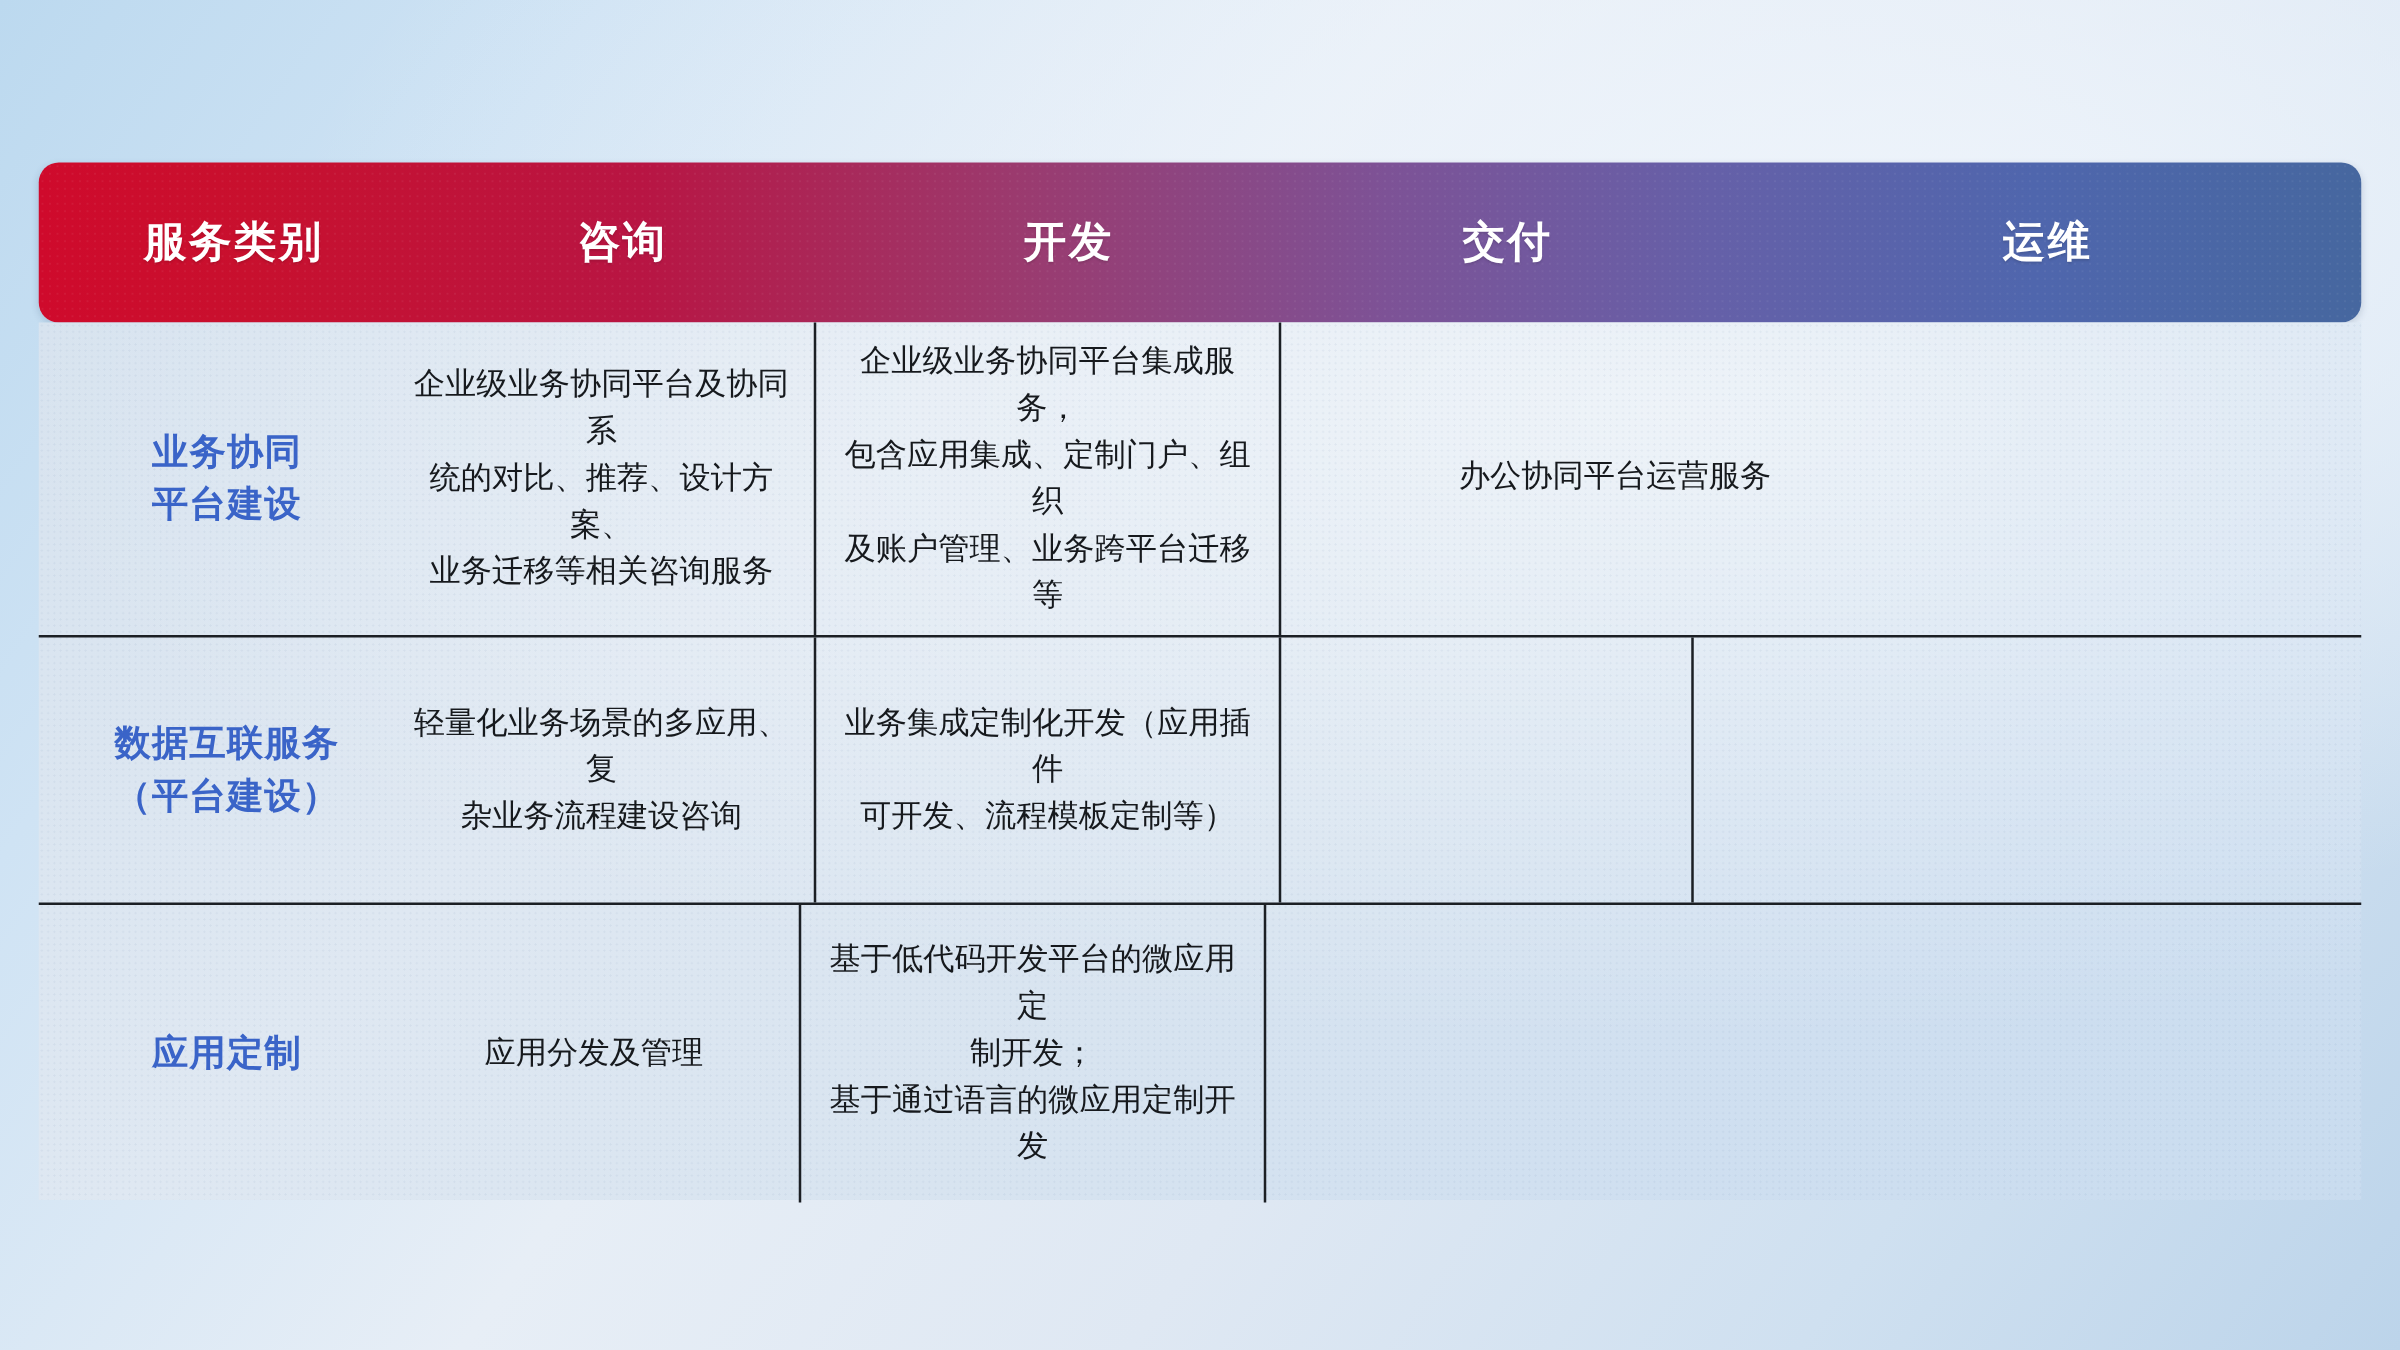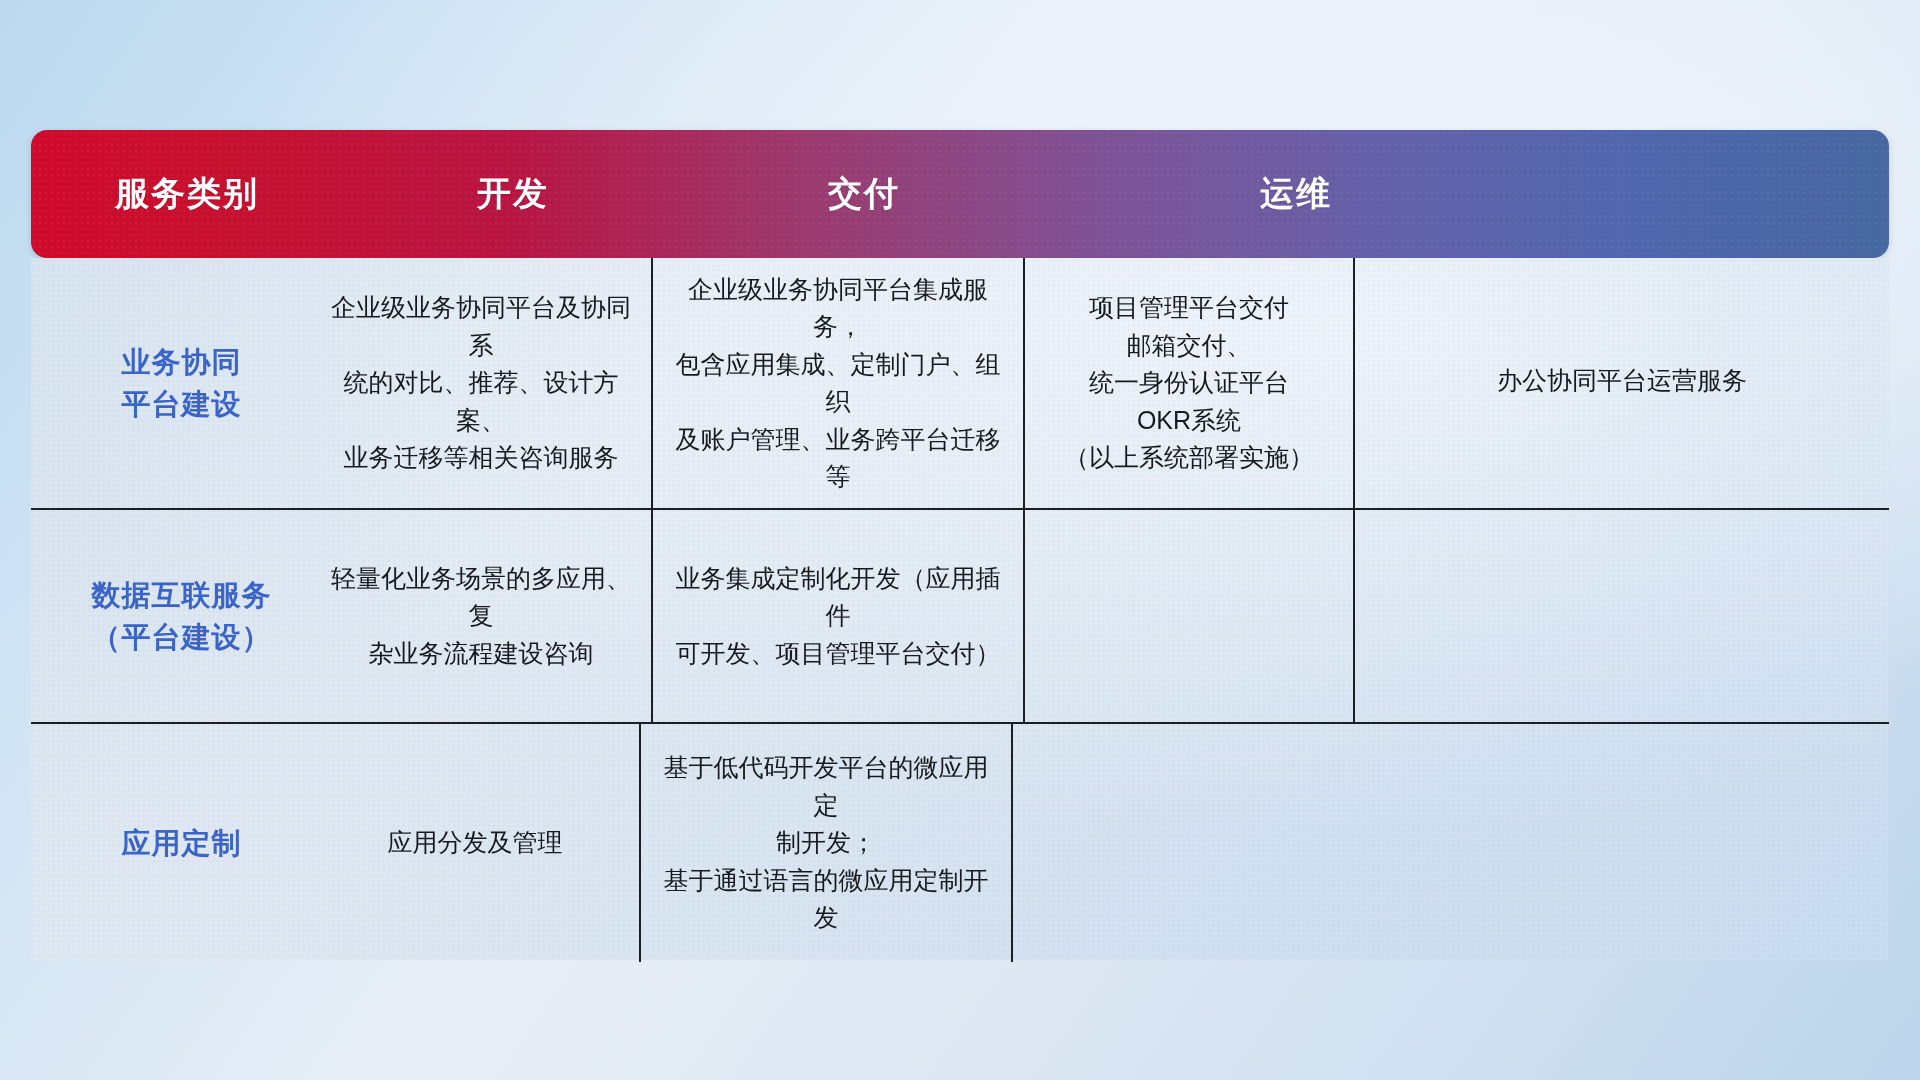--- a/index.html
+++ b/index.html
@@ -112,51 +112,47 @@
   .r3{height:238px;border-bottom:none;}
 </style>
 </head>
 <body>
 
 <div class="stage">
   <div class="table-wrap">
 
     <div class="thead">
       <div class="th c0">服务类别</div>
+      <div class="th c1">咨询</div>
       <div class="th c2">开发</div>
       <div class="th c3">交付</div>
       <div class="th c4">运维</div>
     </div>
 
     <div class="tbody">
 
       <div class="row r1">
         <div class="cell cat c0">业务协同
 平台建设</div>
         <div class="cell c1">企业级业务协同平台及协同系
 统的对比、推荐、设计方案、
 业务迁移等相关咨询服务</div>
         <div class="cell c2">企业级业务协同平台集成服务，
 包含应用集成、定制门户、组织
 及账户管理、业务跨平台迁移等</div>
-        <div class="cell c3">项目管理平台交付
-邮箱交付、
-统一身份认证平台
-OKR系统
-（以上系统部署实施）</div>
         <div class="cell c4 last">办公协同平台运营服务</div>
       </div>
 
       <div class="row r2">
         <div class="cell cat c0">数据互联服务
 （平台建设）</div>
         <div class="cell c1">轻量化业务场景的多应用、复
 杂业务流程建设咨询</div>
         <div class="cell c2">业务集成定制化开发（应用插件
-可开发、项目管理平台交付）</div>
+可开发、流程模板定制等）</div>
         <div class="cell c3"></div>
         <div class="cell c4 last"></div>
       </div>
 
       <div class="row r3">
         <div class="cell cat c0">应用定制</div>
         <div class="cell c3">应用分发及管理</div>
         <div class="cell c2">基于低代码开发平台的微应用定
 制开发；
 基于通过语言的微应用定制开发</div>

